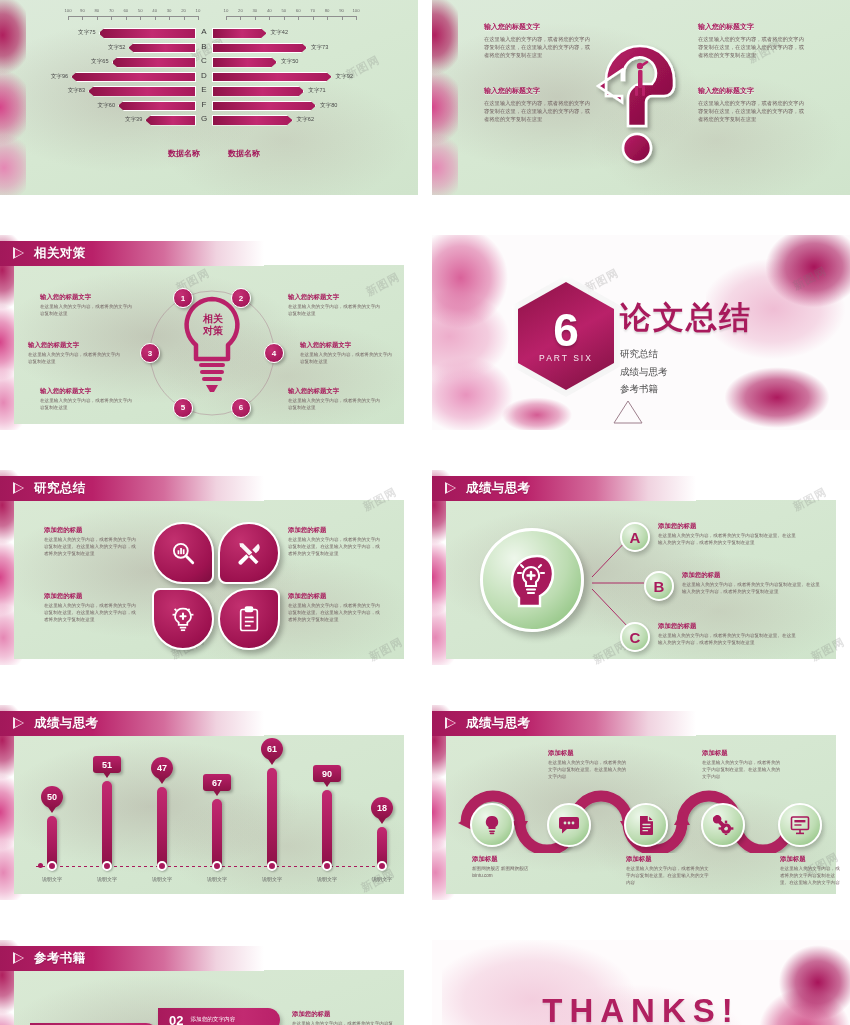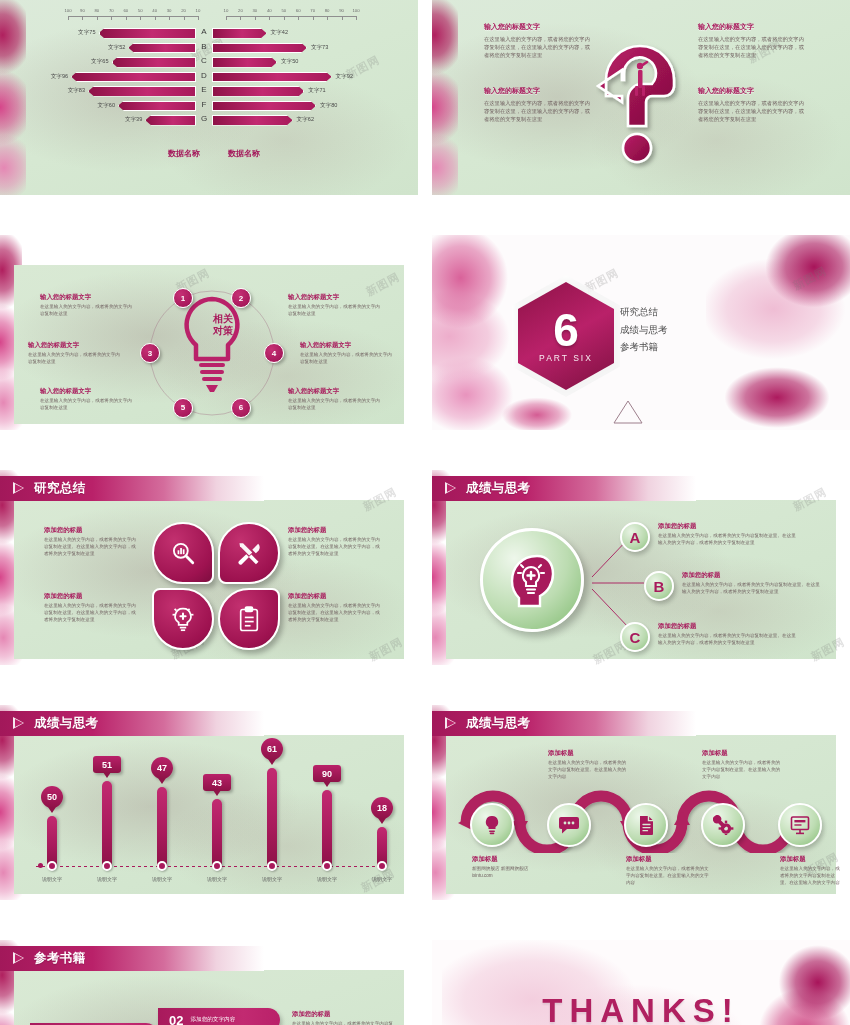--- a/index.html
+++ b/index.html
@@ -366,35 +366,39 @@
     </div>
     <div style="position:absolute;left:266px;top:86px;width:110px;">
       <div class="ti">输入您的标题文字</div>
       <div class="bd">在这里输入您的文字内容，或者将您的文字内容复制在这里，在这里输入您的文字内容，或者将您的文字复制在这里</div>
     </div>
   </div>
 
   <div class="slide">
     <div class="inkleft" style="width:22px;"></div>
     <div class="mintbg"></div>
+    <div class="hdr">
+      <div class="tri-o"></div>
+      <h2>相关对策</h2>
+    </div>
     <div class="wm wm2" style="left:175px;top:38px;">新图网</div>
     <div class="wm wm2" style="left:365px;top:42px;">新图网</div>
 
     <svg style="position:absolute;left:142px;top:48px;" width="140" height="140">
       <circle cx="70" cy="70" r="62" fill="none" stroke="#9d6a80" stroke-width="0.7" opacity=".55"></circle>
     </svg>
 
     <svg style="position:absolute;left:176px;top:58px;" width="72" height="110" viewBox="0 0 72 110">
       <path d="M36 6 A26 26 0 0 1 52 52 L52 66 L20 66 L20 52 A26 26 0 0 1 36 6 Z" fill="none" stroke="#b92169" stroke-width="4.5" stroke-linejoin="round"></path>
       <rect x="23" y="70" width="26" height="4" rx="2" fill="#b92169"></rect>
       <rect x="24" y="77" width="24" height="4" rx="2" fill="#b92169"></rect>
       <rect x="26" y="84" width="20" height="4" rx="2" fill="#b92169"></rect>
       <path d="M30 92 L42 92 L38 99 L34 99 Z" fill="#b92169"></path>
     </svg>
-    <div style="position:absolute;left:193px;top:78px;width:40px;text-align:right;line-height:1.2;">
+    <div style="position:absolute;left:193px;top:78px;width:40px;text-align:center;line-height:1.2;">
       <div style="font-size:10px;font-weight:bold;color:#a81a5c;">相关</div>
       <div style="font-size:10px;font-weight:bold;color:#a81a5c;">对策</div>
     </div>
 
     <div id="cm-nodes">
         <div style="position: absolute; width: 20px; height: 20px; border-radius: 50%; background: radial-gradient(circle at 35% 30%, rgb(198, 48, 117) 0%, rgb(168, 26, 92) 70%, rgb(138, 16, 73) 100%); border: 1.6px solid rgb(255, 255, 255); box-shadow: rgba(0, 0, 0, 0.25) 2px 2px 3px; display: flex; align-items: center; justify-content: center; color: rgb(255, 255, 255); font-size: 8px; font-weight: bold; left: 172.893px; top: 53.2572px;">1</div>
         <div style="position: absolute; width: 20px; height: 20px; border-radius: 50%; background: radial-gradient(circle at 35% 30%, rgb(198, 48, 117) 0%, rgb(168, 26, 92) 70%, rgb(138, 16, 73) 100%); border: 1.6px solid rgb(255, 255, 255); box-shadow: rgba(0, 0, 0, 0.25) 2px 2px 3px; display: flex; align-items: center; justify-content: center; color: rgb(255, 255, 255); font-size: 8px; font-weight: bold; left: 231.107px; top: 53.2572px;">2</div>
         <div style="position: absolute; width: 20px; height: 20px; border-radius: 50%; background: radial-gradient(circle at 35% 30%, rgb(198, 48, 117) 0%, rgb(168, 26, 92) 70%, rgb(138, 16, 73) 100%); border: 1.6px solid rgb(255, 255, 255); box-shadow: rgba(0, 0, 0, 0.25) 2px 2px 3px; display: flex; align-items: center; justify-content: center; color: rgb(255, 255, 255); font-size: 8px; font-weight: bold; left: 140px; top: 108px;">3</div>
         <div style="position: absolute; width: 20px; height: 20px; border-radius: 50%; background: radial-gradient(circle at 35% 30%, rgb(198, 48, 117) 0%, rgb(168, 26, 92) 70%, rgb(138, 16, 73) 100%); border: 1.6px solid rgb(255, 255, 255); box-shadow: rgba(0, 0, 0, 0.25) 2px 2px 3px; display: flex; align-items: center; justify-content: center; color: rgb(255, 255, 255); font-size: 8px; font-weight: bold; left: 264px; top: 108px;">4</div>
         <div style="position: absolute; width: 20px; height: 20px; border-radius: 50%; background: radial-gradient(circle at 35% 30%, rgb(198, 48, 117) 0%, rgb(168, 26, 92) 70%, rgb(138, 16, 73) 100%); border: 1.6px solid rgb(255, 255, 255); box-shadow: rgba(0, 0, 0, 0.25) 2px 2px 3px; display: flex; align-items: center; justify-content: center; color: rgb(255, 255, 255); font-size: 8px; font-weight: bold; left: 172.893px; top: 162.743px;">5</div>
@@ -448,20 +452,21 @@
     <div style="position:absolute;left:80px;top:40px;">
       <div class="hexouter">
         <div class="hex">
           <div class="hexnum">6</div>
           <div class="hexsub">PART SIX</div>
         </div>
       </div>
     </div>
 
     <div style="position:absolute;left:188px;top:62px;">
+      <div class="bigtitle">论文总结</div>
       <div class="subline">研究总结</div>
       <div class="subline" style="margin-top:0;">成绩与思考</div>
       <div class="subline" style="margin-top:0;">参考书籍</div>
     </div>
 
     <svg style="position:absolute;left:180px;bottom:4px;" width="32" height="28">
       <polygon points="16,3 30,25 2,25" fill="none" stroke="#9d7f8c" stroke-width="1"></polygon>
     </svg>
   </div>
 
@@ -611,21 +616,21 @@
           <div class="xlab" style="left: 52px; top: 141px;">说明文字</div>
           <div class="colbar" style="left: 107px; height: 85px; bottom: 31px;"></div>
           <div class="pin rect" style="left: 107px; top: 21px;">51</div>
           <div class="dot" style="left: 107px; top: 131px;"></div>
           <div class="xlab" style="left: 107px; top: 141px;">说明文字</div>
           <div class="colbar" style="left: 162px; height: 79px; bottom: 31px;"></div>
           <div class="pin round" style="left: 162px; top: 22px;">47</div>
           <div class="dot" style="left: 162px; top: 131px;"></div>
           <div class="xlab" style="left: 162px; top: 141px;">说明文字</div>
           <div class="colbar" style="left: 217px; height: 67px; bottom: 31px;"></div>
-          <div class="pin rect" style="left: 217px; top: 39px;">43</div>
+          <div class="pin rect" style="left: 217px; top: 39px;">67</div>
           <div class="dot" style="left: 217px; top: 131px;"></div>
           <div class="xlab" style="left: 217px; top: 141px;">说明文字</div>
           <div class="colbar" style="left: 272px; height: 98px; bottom: 31px;"></div>
           <div class="pin round" style="left: 272px; top: 3px;">61</div>
           <div class="dot" style="left: 272px; top: 131px;"></div>
           <div class="xlab" style="left: 272px; top: 141px;">说明文字</div>
           <div class="colbar" style="left: 327px; height: 76px; bottom: 31px;"></div>
           <div class="pin rect" style="left: 327px; top: 30px;">90</div>
           <div class="dot" style="left: 327px; top: 131px;"></div>
           <div class="xlab" style="left: 327px; top: 141px;">说明文字</div>

